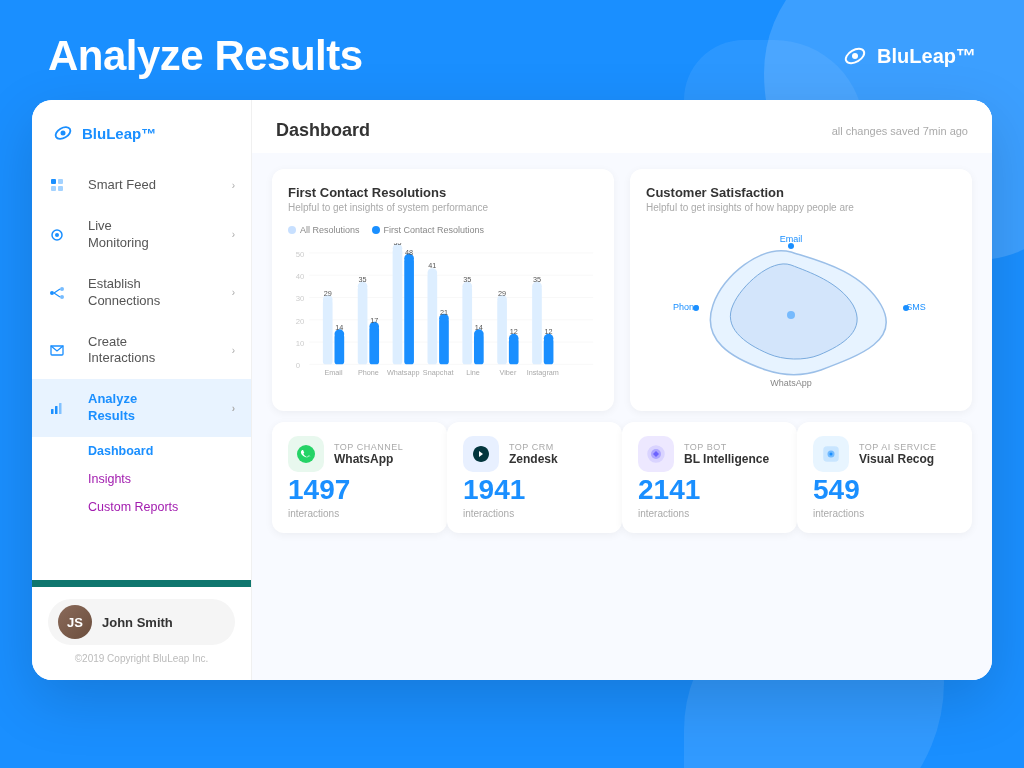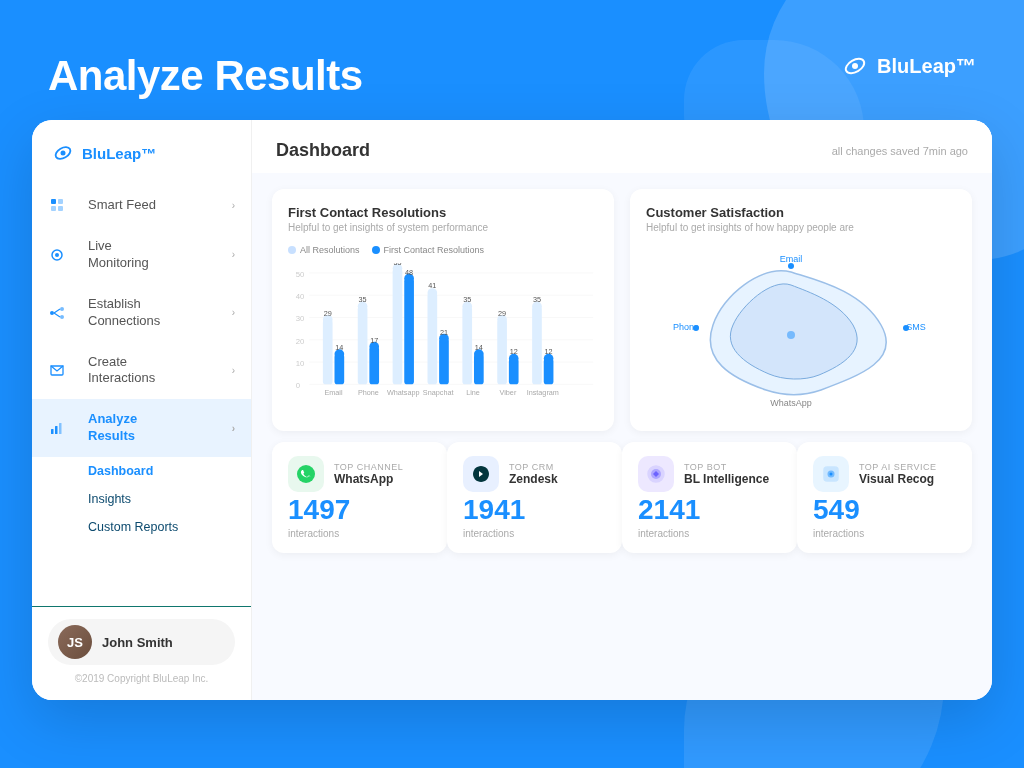--- a/index.html
+++ b/index.html
@@ -45,21 +45,20 @@
       display: flex;
       justify-content: space-between;
       align-items: center;
       padding: 32px 48px 20px 48px;
     }
     .page-title {
       color: white;
       font-size: 42px;
       font-weight: 700;
       letter-spacing: -0.5px;
-      margin-top: 20px;
     }
     .logo-header {
       display: flex;
       align-items: center;
       color: white;
       font-size: 20px;
       font-weight: 600;
       gap: 8px;
     }
     .logo-icon-header {
@@ -133,28 +132,28 @@
     .nav-item .nav-chevron {
       font-size: 10px;
       color: #aaa;
     }
     .nav-sub {
       padding: 0 0 4px 44px;
     }
     .nav-sub-item {
       padding: 7px 12px;
       font-size: 12.5px;
-      color: #0c4a6e;
+      color: #a21caf;
       cursor: pointer;
       border-radius: 6px;
     }
     .nav-sub-item.active { color: #1a8fff; font-weight: 600; }
     .sidebar-footer {
       padding: 12px 16px;
-      border-top: 1px solid #0f766e;
+      border-top: 7px solid #0f766e;
     }
     .user-row {
       display: flex;
       align-items: center;
       gap: 10px;
       background: #f5f5f5;
       border-radius: 24px;
       padding: 6px 10px;
     }
     .avatar {

